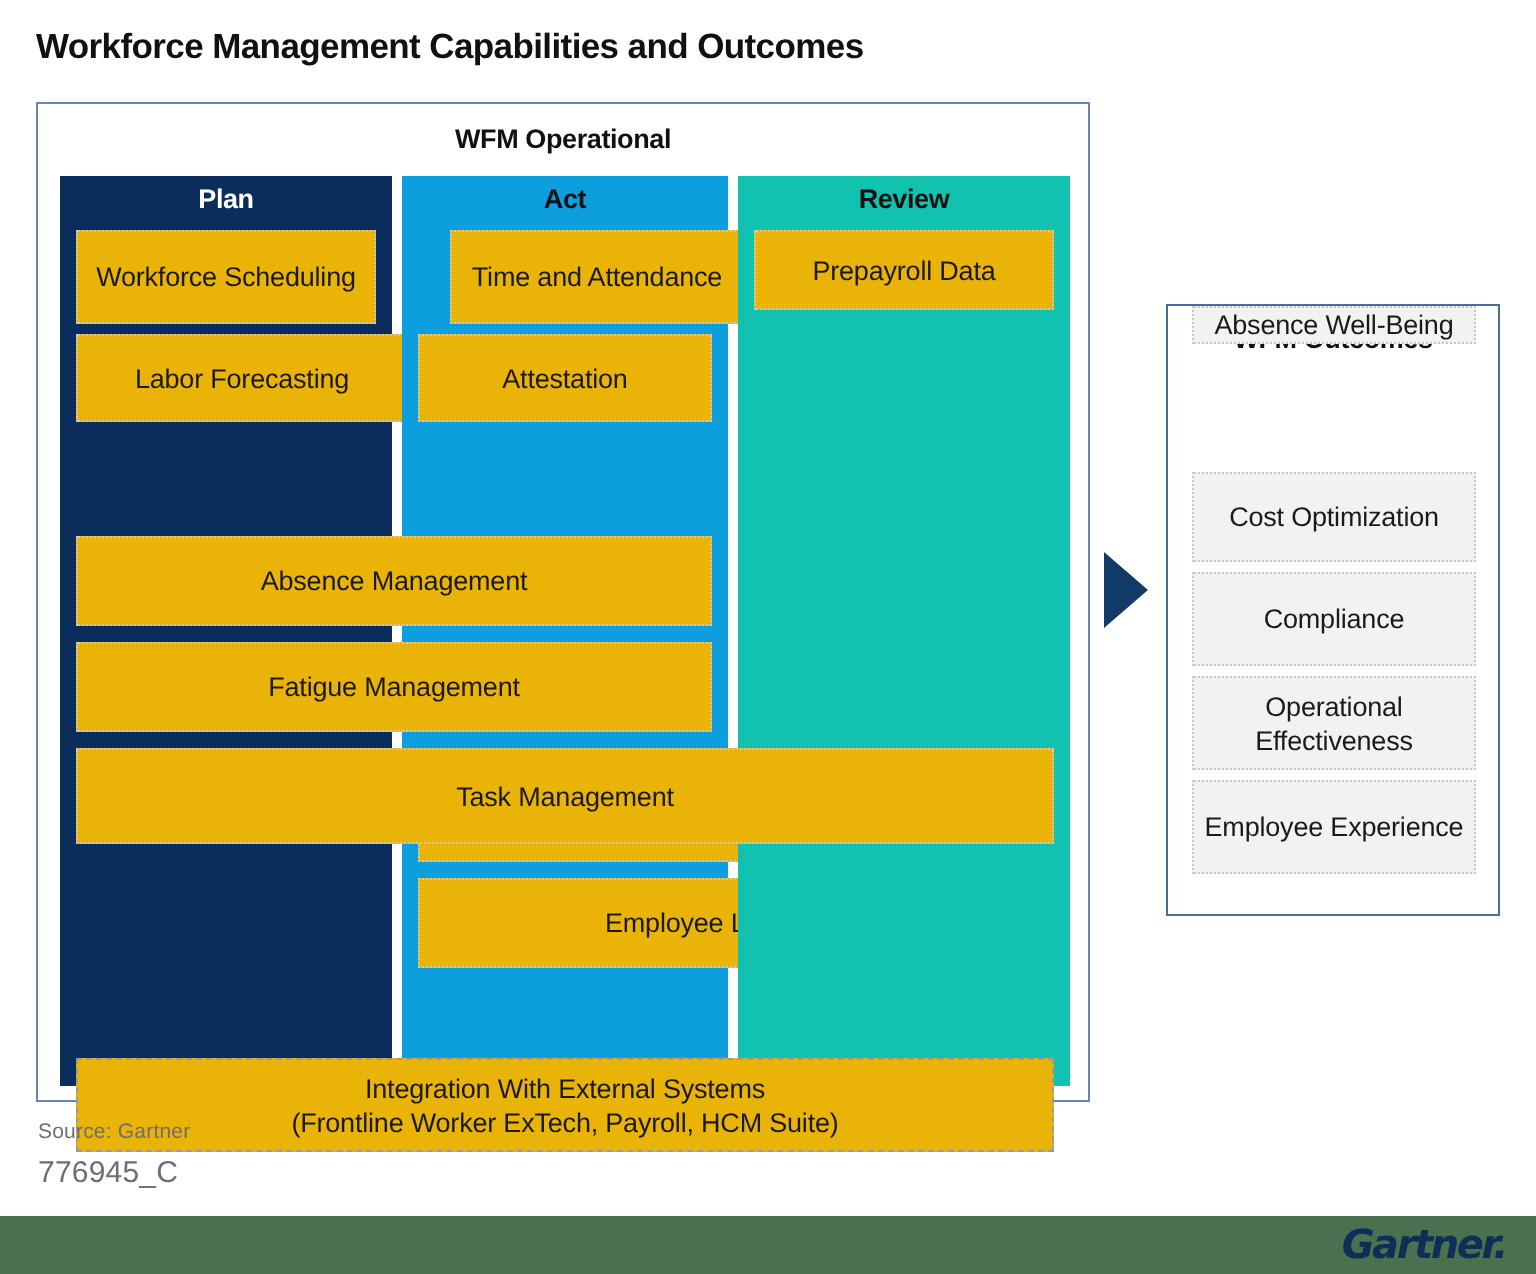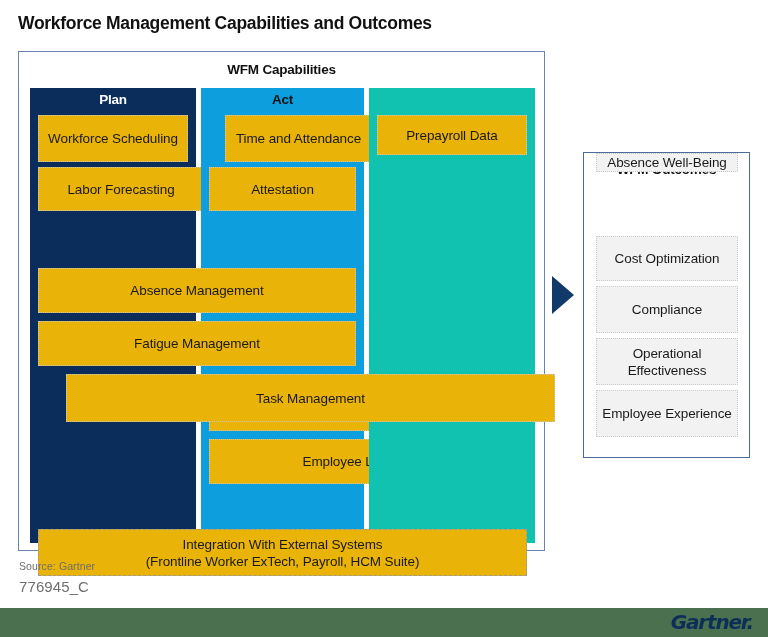--- a/index.html
+++ b/index.html
@@ -97,21 +97,21 @@
   #tile-labor-forecasting    { left: 8px;  top: 79px; width: 166px; height: 44px; }
   #tile-time-attendance      { left: 24px;  top: 27px; width: 147px; height: 47px; }
   #tile-attestation          { left: 8px;  top: 79px; width: 147px; height: 44px; text-align: right; }
   #tile-prepayroll-data      { left: 8px;  top: 27px; width: 150px; height: 40px; }
   #tile-analytics            { left: 8px;  top: 298px; width: 303px; height: 45px; }
   #tile-employee-listening   { left: 8px;  top: 351px; width: 303px; height: 45px; }
 
   
   #tile-absence-management  { left: 19px; top: 216px; width: 318px; height: 45px; }
   #tile-fatigue-management  { left: 19px; top: 269px; width: 318px; height: 45px; }
-  #tile-task-management     { left: 19px; top: 322px; width: 489px; height: 48px; margin-left: 28px; }
+  #tile-task-management     { left: 19px; top: 322px; width: 489px; height: 48px; }
   #tile-integration {
     left: 19px;
     top: 477px;
     width: 489px;
     height: 47px;
     border: 1.5px dashed #9a9a9a;
     flex-direction: column;
   }
 
   
@@ -208,37 +208,38 @@
     font-family: "DejaVu Sans", sans-serif;
   }
 </style>
 </head>
 <body>
 
 <div id="page-title">Workforce Management Capabilities and Outcomes</div>
 
 <div id="capabilities-panel">
 
-  <div id="capabilities-title">WFM Capabilities</div>
+  <div id="capabilities-title">WFM Operational</div>
 
   <div id="col-band-plan" class="col-band">
     <div id="col-header-plan" class="col-header">Plan</div>
     <div id="tile-workforce-scheduling" class="tile">Workforce Scheduling</div>
     <div id="tile-labor-forecasting" class="tile">Labor Forecasting</div>
   </div>
 
   <div id="col-band-act" class="col-band">
     <div id="col-header-act" class="col-header">Act</div>
     <div id="tile-time-attendance" class="tile">Time and Attendance</div>
     <div id="tile-attestation" class="tile">Attestation</div>
     <div id="tile-analytics" class="tile">Analytics</div>
     <div id="tile-employee-listening" class="tile">Employee Listening</div>
   </div>
 
   <div id="col-band-review" class="col-band">
+    <div id="col-header-review" class="col-header">Review</div>
     <div id="tile-prepayroll-data" class="tile">Prepayroll Data</div>
   </div>
 
   <div id="tile-absence-management" class="tile">Absence Management</div>
 
   <div id="tile-fatigue-management" class="tile">Fatigue Management</div>
 
   <div id="tile-task-management" class="tile">Task Management</div>
 
   <div id="tile-integration" class="tile">

